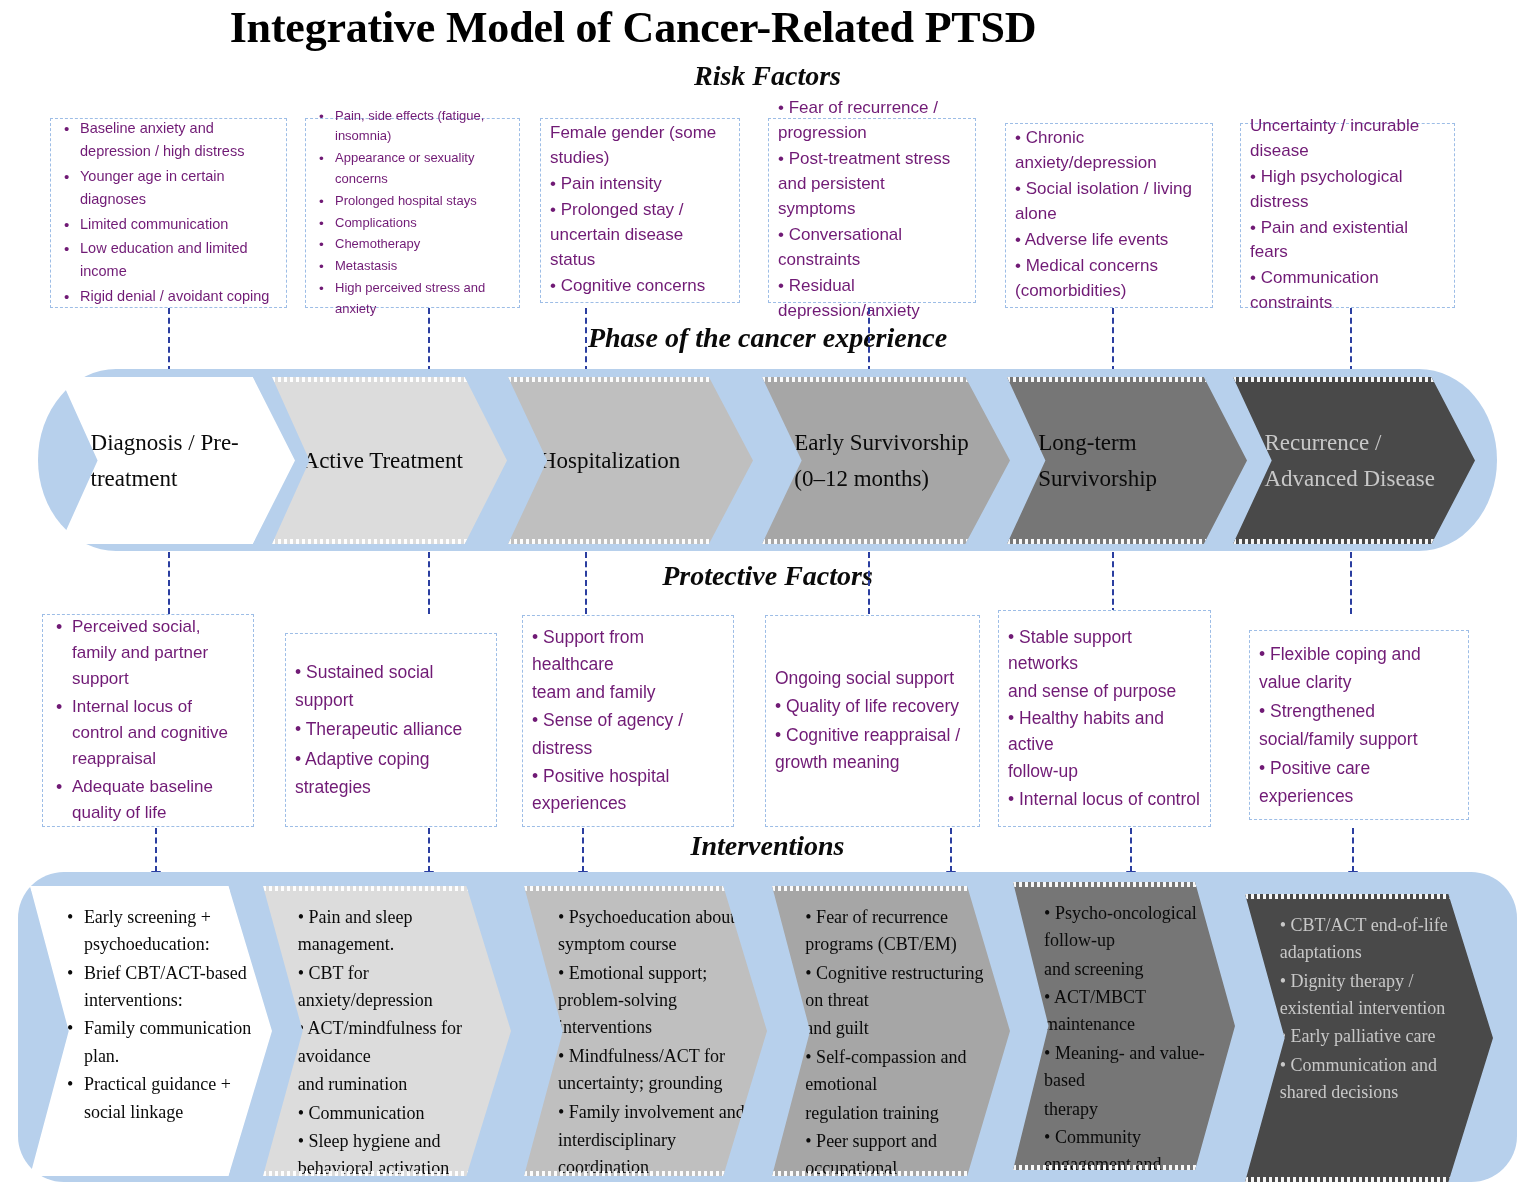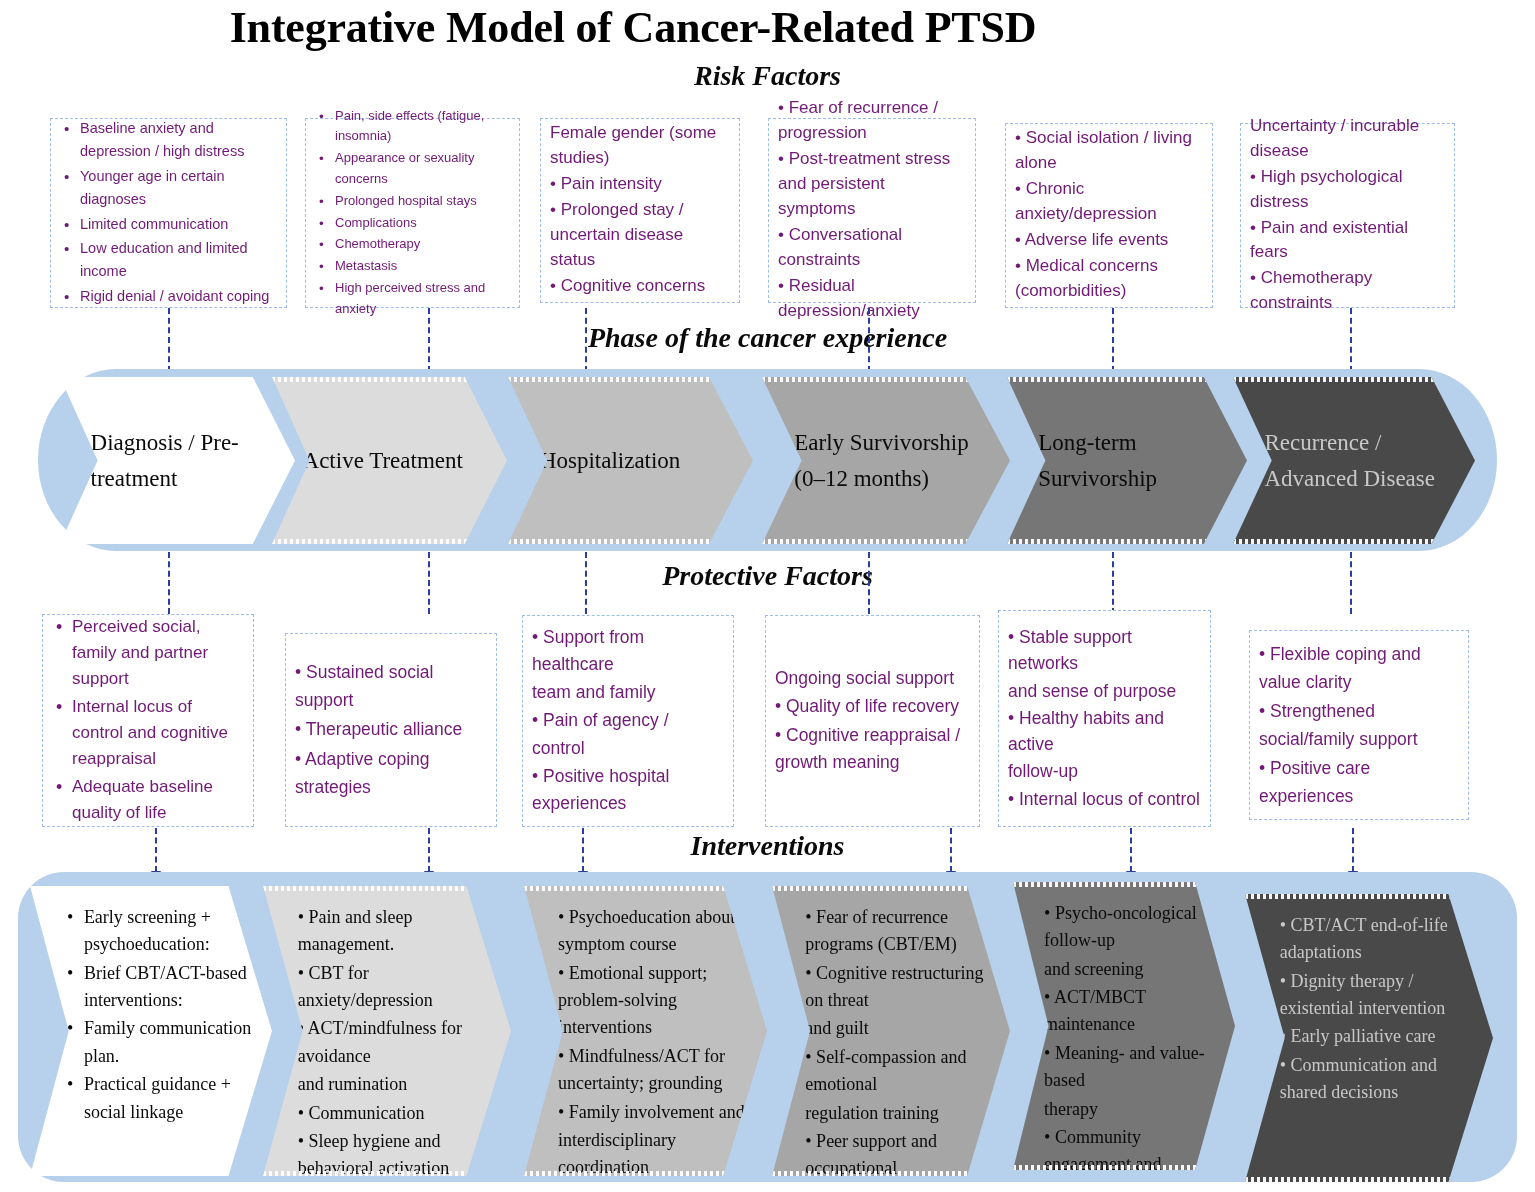--- a/index.html
+++ b/index.html
@@ -157,32 +157,32 @@
       <div class="infobox bl-flat" style="left: 768px; top: 118px; width: 208px; height: 185px; font-size: 17px; line-height: 1.47; border-color: rgb(157, 189, 230);">
         <ul>
           <li>• Fear of recurrence / progression</li>
           <li>• Post-treatment stress and persistent symptoms</li>
           <li>• Conversational constraints</li>
           <li>• Residual depression/anxiety</li>
         </ul>
       </div>
       <div class="infobox bl-flat" style="left: 1005px; top: 123px; width: 208px; height: 185px; font-size: 17px; line-height: 1.47; border-color: rgb(157, 189, 230);">
         <ul>
+          <li>• Chronic anxiety/depression</li>
           <li>• Social isolation / living alone</li>
-          <li>• Chronic anxiety/depression</li>
           <li>• Adverse life events</li>
           <li>• Medical concerns (comorbidities)</li>
         </ul>
       </div>
       <div class="infobox bl-flat" style="left: 1240px; top: 123px; width: 215px; height: 185px; font-size: 17px; line-height: 1.47; border-color: rgb(157, 189, 230);">
         <ul>
           <li>Uncertainty / incurable disease</li>
           <li>• High psychological distress</li>
           <li>• Pain and existential fears</li>
-          <li>• Chemotherapy constraints</li>
+          <li>• Communication constraints</li>
         </ul>
       </div>
     </div>
 
   <div id="conn-risk">
       <div class="conn" style="left: 168px; top: 308px; height: 64px; border-left-color: rgb(43, 62, 160);"></div>
       <div class="conn" style="left: 428px; top: 308px; height: 64px; border-left-color: rgb(43, 62, 160);"></div>
       <div class="conn" style="left: 585px; top: 308px; height: 64px; border-left-color: rgb(43, 62, 160);"></div>
       <div class="conn" style="left: 868px; top: 308px; height: 64px; border-left-color: rgb(43, 62, 160);"></div>
       <div class="conn" style="left: 1112px; top: 308px; height: 64px; border-left-color: rgb(43, 62, 160);"></div>
@@ -238,21 +238,21 @@
         <ul>
           <li>• Sustained social support</li>
           <li>• Therapeutic alliance</li>
           <li>• Adaptive coping strategies</li>
         </ul>
       </div>
       <div class="infobox bl-flat" style="left: 522px; top: 615px; width: 212px; height: 212px; font-size: 17.5px; line-height: 1.55; border-color: rgb(157, 189, 230);">
         <ul>
           <li>• Support from healthcare</li>
           <li>team and family</li>
-          <li>• Pain of agency / control</li>
+          <li>• Sense of agency / distress</li>
           <li>• Positive hospital experiences</li>
         </ul>
       </div>
       <div class="infobox bl-flat" style="left: 765px; top: 615px; width: 215px; height: 212px; font-size: 17.5px; line-height: 1.55; border-color: rgb(157, 189, 230);">
         <ul>
           <li>Ongoing social support</li>
           <li>• Quality of life recovery</li>
           <li>• Cognitive reappraisal / growth meaning</li>
         </ul>
       </div>

